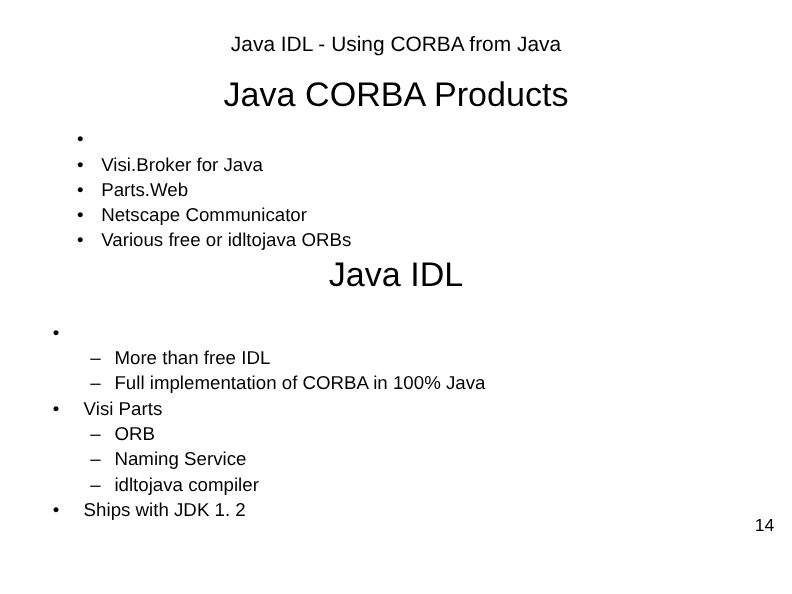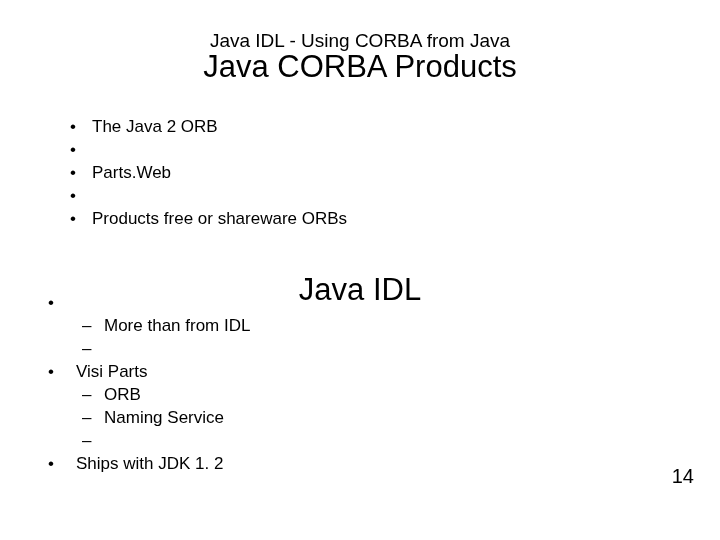--- a/index.html
+++ b/index.html
@@ -21,21 +21,21 @@
   .supratitle {
     position: absolute;
     top: 30px;
     left: 0;
     width: 100%;
     text-align: center;
     font-size: 19px;
   }
   .title1 {
     position: absolute;
-    top: 49px;
+    top: 68px;
     left: 0;
     width: 100%;
     text-align: center;
     font-size: 31px;
   }
   .list1 {
     position: absolute;
     top: 116px;
     left: 70px;
     font-size: 17px;
@@ -48,21 +48,20 @@
     width: 22px;
     text-align: left;
   }
   .title2 {
     position: absolute;
     top: 232px;
     left: 0;
     width: 100%;
     text-align: center;
     font-size: 31px;
-    margin-top: 40px;
   }
   .list2 {
     position: absolute;
     top: 292px;
     left: 48px;
     font-size: 17px;
     line-height: 1.35;
   }
   .list2 .row {
     display: flex;
@@ -73,81 +72,84 @@
   }
   .list2 .sub {
     padding-left: 34px;
   }
   .list2 .dash {
     width: 22px;
     text-align: left;
   }
   .pagenum {
     position: absolute;
-    right: 26px;
+    right: 16px;
     bottom: 52px;
-    font-size: 20px;
+    font-size: 16px;
   }
 </style>
 </head>
 <body>
 
 <div class="slide">
 
   <div class="supratitle">Java IDL - Using CORBA from Java</div>
   <div class="title1">Java CORBA Products</div>
 
   <div class="list1">
     <div class="row">
       <span class="bullet">•</span>
-      <span>The Java 2 ORB</span>
     </div>
     <div class="row">
       <span class="bullet">•</span>
+      <span>Visi.Broker for Java</span>
     </div>
     <div class="row">
       <span class="bullet">•</span>
       <span>Parts.Web</span>
     </div>
     <div class="row">
       <span class="bullet">•</span>
+      <span>Netscape Communicator</span>
     </div>
     <div class="row">
       <span class="bullet">•</span>
-      <span>Products free or shareware ORBs</span>
+      <span>Various free or idltojava ORBs</span>
     </div>
   </div>
 
   <div class="title2">Java IDL</div>
 
   <div class="list2">
     <div class="row">
       <span class="bullet">•</span>
     </div>
     <div class="row sub">
       <span class="dash">–</span>
-      <span>More than from IDL</span>
+      <span>More than free IDL</span>
     </div>
     <div class="row sub">
       <span class="dash">–</span>
+      <span>Full implementation of CORBA in 100% Java</span>
     </div>
     <div class="row">
       <span class="bullet">•</span>
       <span>Visi Parts</span>
     </div>
     <div class="row sub">
       <span class="dash">–</span>
       <span>ORB</span>
     </div>
     <div class="row sub">
       <span class="dash">–</span>
       <span>Naming Service</span>
     </div>
     <div class="row sub">
       <span class="dash">–</span>
+      <span>idltojava compiler</span>
     </div>
     <div class="row">
       <span class="bullet">•</span>
       <span>Ships with JDK 1. 2</span>
     </div>
   </div>
 
   <div class="pagenum">14</div>
 
 </div>

